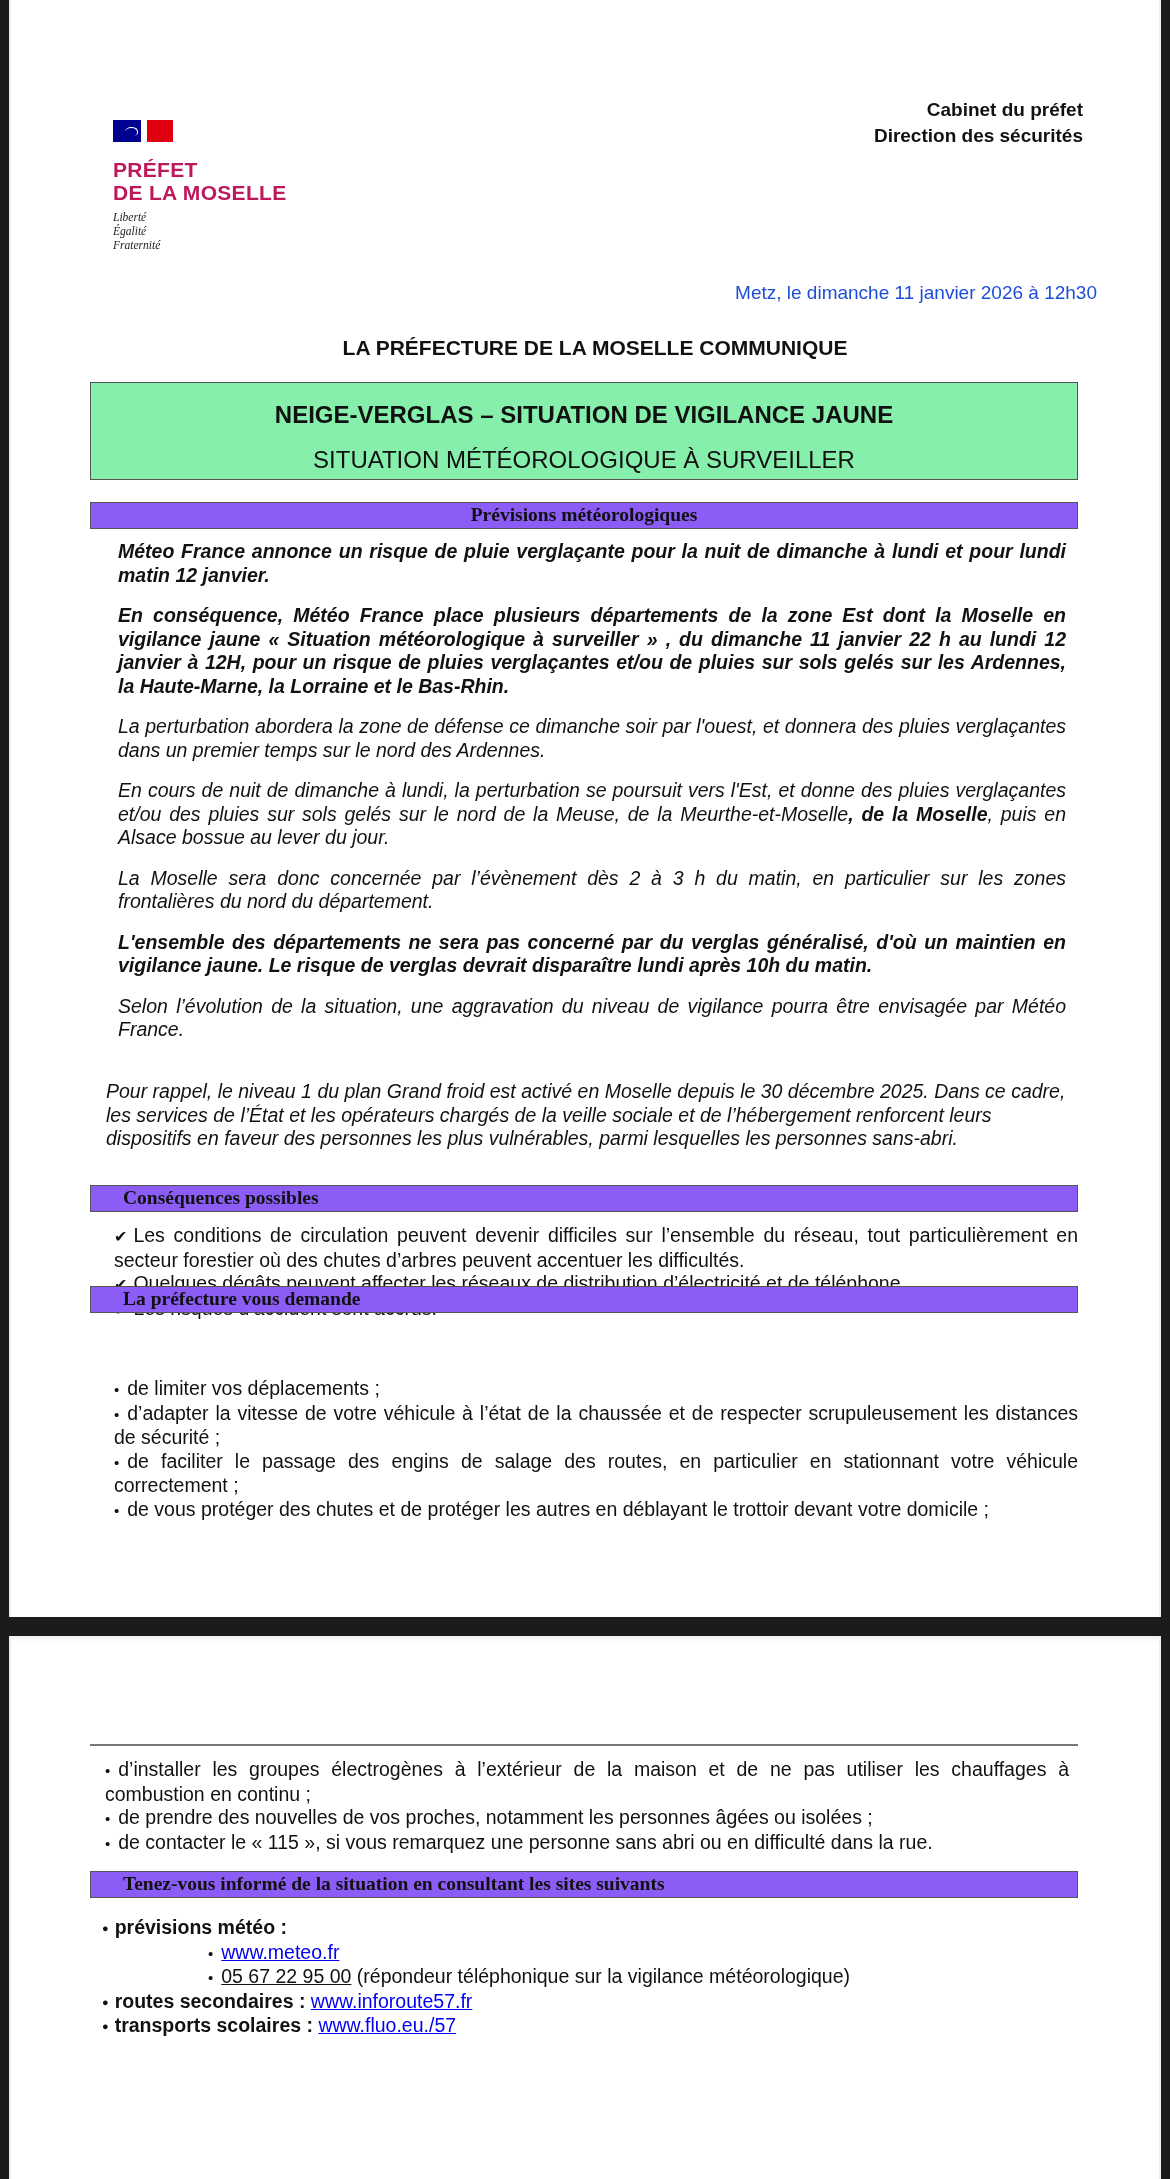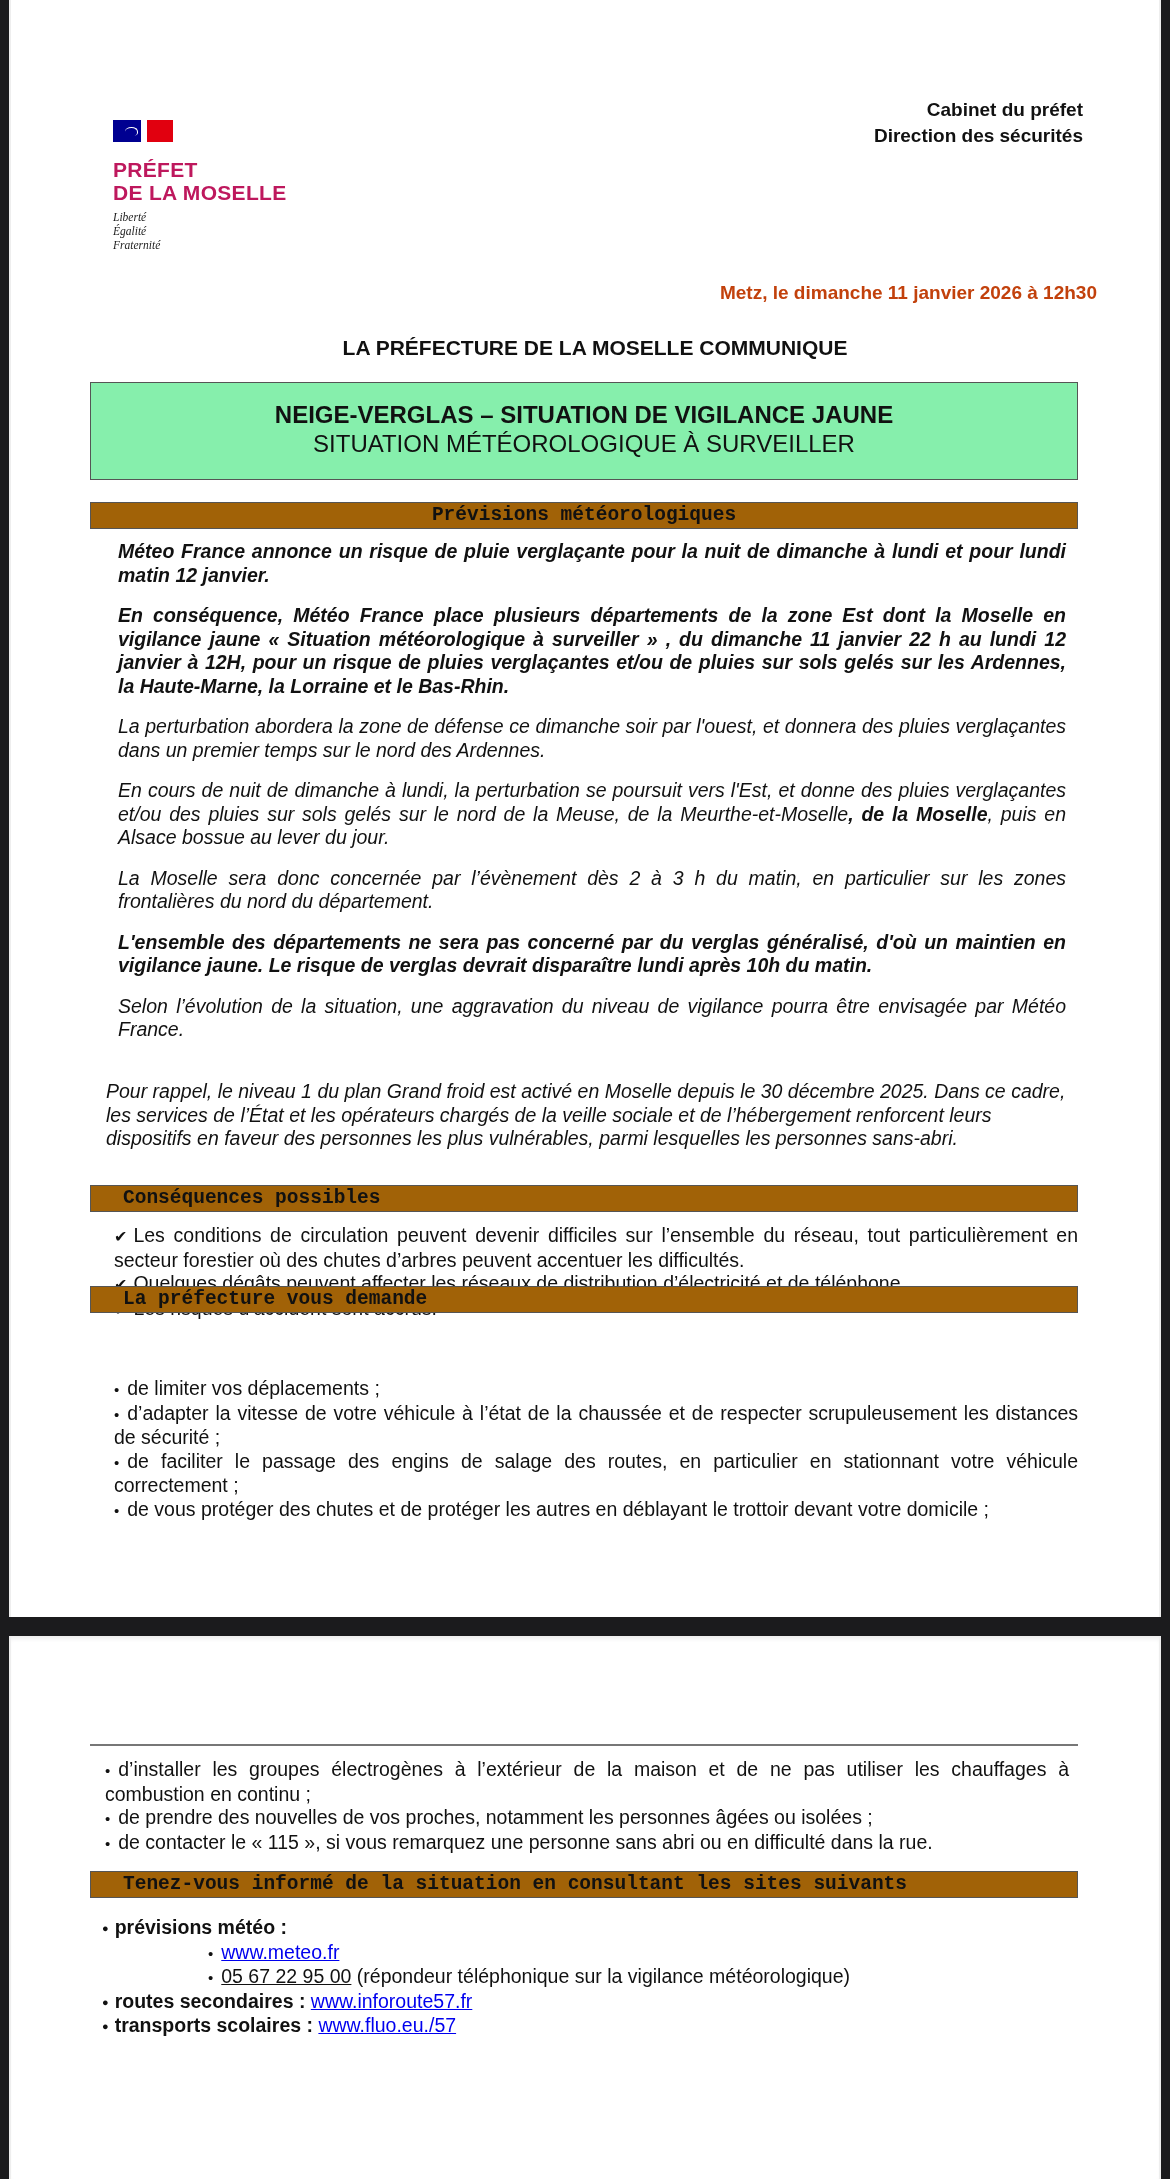--- a/index.html
+++ b/index.html
@@ -36,44 +36,44 @@
     font-family: "Liberation Serif", serif; font-style: italic;
     font-size: 11.5px; line-height: 14px; color: #222; margin-top: 6px;
   }
   .service {
     position: absolute; right: 78px; top: 97px; text-align: right;
     font-family: "Liberation Sans", sans-serif; font-weight: 700;
     font-size: 19px; line-height: 26px; color: #111;
   }
   .dateline {
     position: absolute; right: 64px; top: 282px;
-    font-family: "Liberation Sans", sans-serif; font-weight: 700; font-size: 19px; color: #c2410c;
+    font-family: "Liberation Sans", sans-serif; font-weight: 400; font-size: 19px; color: #1d4ed8;
   }
   .communique {
     position: absolute; left: 0; right: 0; top: 336px; text-align: center;
     font-family: "Liberation Sans", sans-serif; font-weight: 700; font-size: 21px; color: #111; margin-left: 20px;
   }
   .alert-box {
     position: absolute; left: 81px; width: 988px; top: 382px; height: 98px;
     background: #86efac; border: 1.5px solid #555; box-sizing: border-box;
     text-align: center;
   }
   .alert-title {
     font-family: "Liberation Sans", sans-serif; font-weight: 700; font-size: 24px;
     margin-top: 18px; line-height: 28px;
   }
   .alert-sub {
-    font-family: "Liberation Sans", sans-serif; font-size: 24px; line-height: 30px;
+    font-family: "Liberation Sans", sans-serif; font-size: 24px; line-height: 30px; margin-top: 16px;
   }
 
   
   .section-head {
     position: absolute; left: 81px; width: 988px; height: 27px; box-sizing: border-box;
-    border: 1.5px solid #555; background: #a16207;
-    font-family: Liberation Mono, monospace; font-weight: 700; font-size: 19.5px; line-height: 24px;
+    border: 1.5px solid #555; background: #8b5cf6;
+    font-family: Liberation Serif, serif; font-weight: 700; font-size: 19.5px; line-height: 24px;
   }
   .section-head.center { text-align: center; }
   .section-head.left { padding-left: 32px; }
 
   .text-block {
     position: absolute; left: 93px; width: 964px;
     font-family: "Liberation Sans", sans-serif; font-size: 19.5px; line-height: 23.5px; color: #111;
   }
   .para { margin: 0 0 17px 16px; text-align: justify; font-style: italic; }
   .bold { font-weight: 700; }

